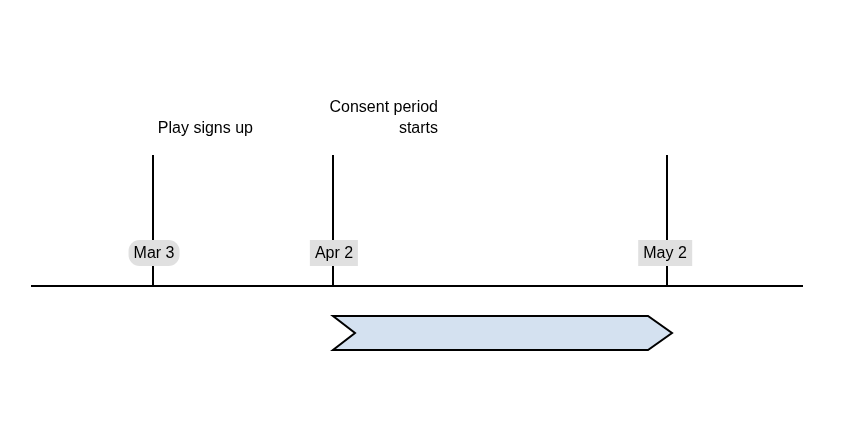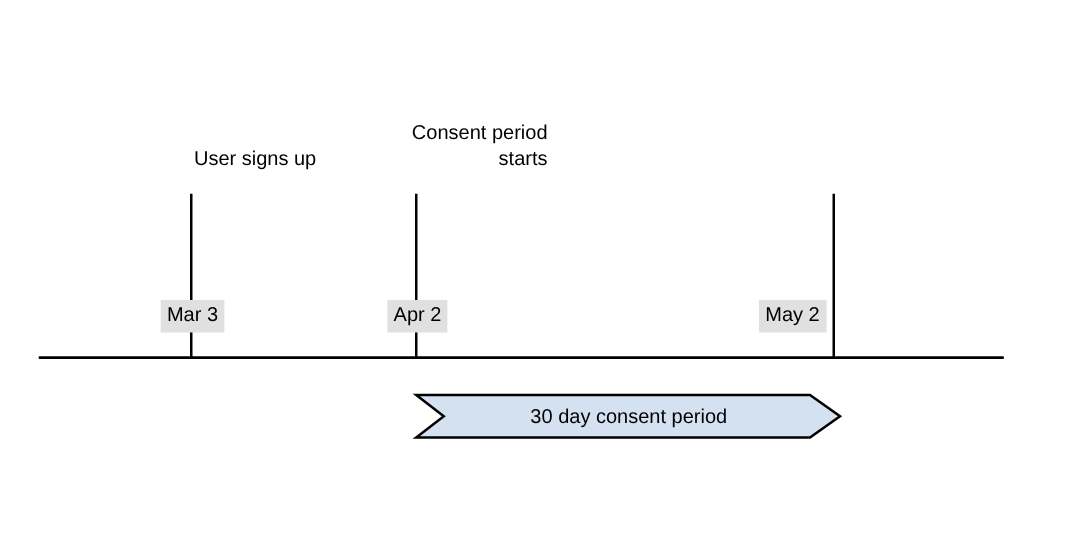--- a/index.html
+++ b/index.html
@@ -68,27 +68,26 @@
 
     <line id="axis-line" x1="31" y1="286" x2="803" y2="286" stroke="#000000" stroke-width="2.2" stroke-linecap="butt"></line>
 
     <line id="tick-0" x1="153" y1="155" x2="153" y2="287" stroke="#000000" stroke-width="2"></line>
     <line id="tick-1" x1="333" y1="155" x2="333" y2="287" stroke="#000000" stroke-width="2"></line>
     <line id="tick-2" x1="667" y1="155" x2="667" y2="287" stroke="#000000" stroke-width="2"></line>
 
     <polygon id="banner-shape" points="333,316 648,316 672,333 648,350 333,350 355,333" fill="#d4e1f0" stroke="#000000" stroke-width="2" stroke-linejoin="miter"></polygon>
   </svg>
 
-  <div class="event-label" style="left:153px; top:117px; width:200px;">User signs up</div>
+  <div class="event-label" style="left:153px; top:117px; width:200px;">Play signs up</div>
 
   <div class="event-label" style="left:333px; top:96px; width:210px;">Consent period
 starts</div>
 
 
-  <div class="date-chip" style="left:154px; top:240px;">Mar 3</div>
+  <div class="date-chip" style="left:154px; top:240px;border-radius:11px;">Mar 3</div>
 
   <div class="date-chip" style="left:334px; top:240px;text-align:right;">Apr 2</div>
 
-  <div class="date-chip" style="left:634px; top:240px;">May 2</div>
+  <div class="date-chip" style="left:665px; top:240px;">May 2</div>
 
-  <div class="banner-text" style="left:503px; top:334px;">30 day consent period</div>
 
 </div>
 
 </body></html>

